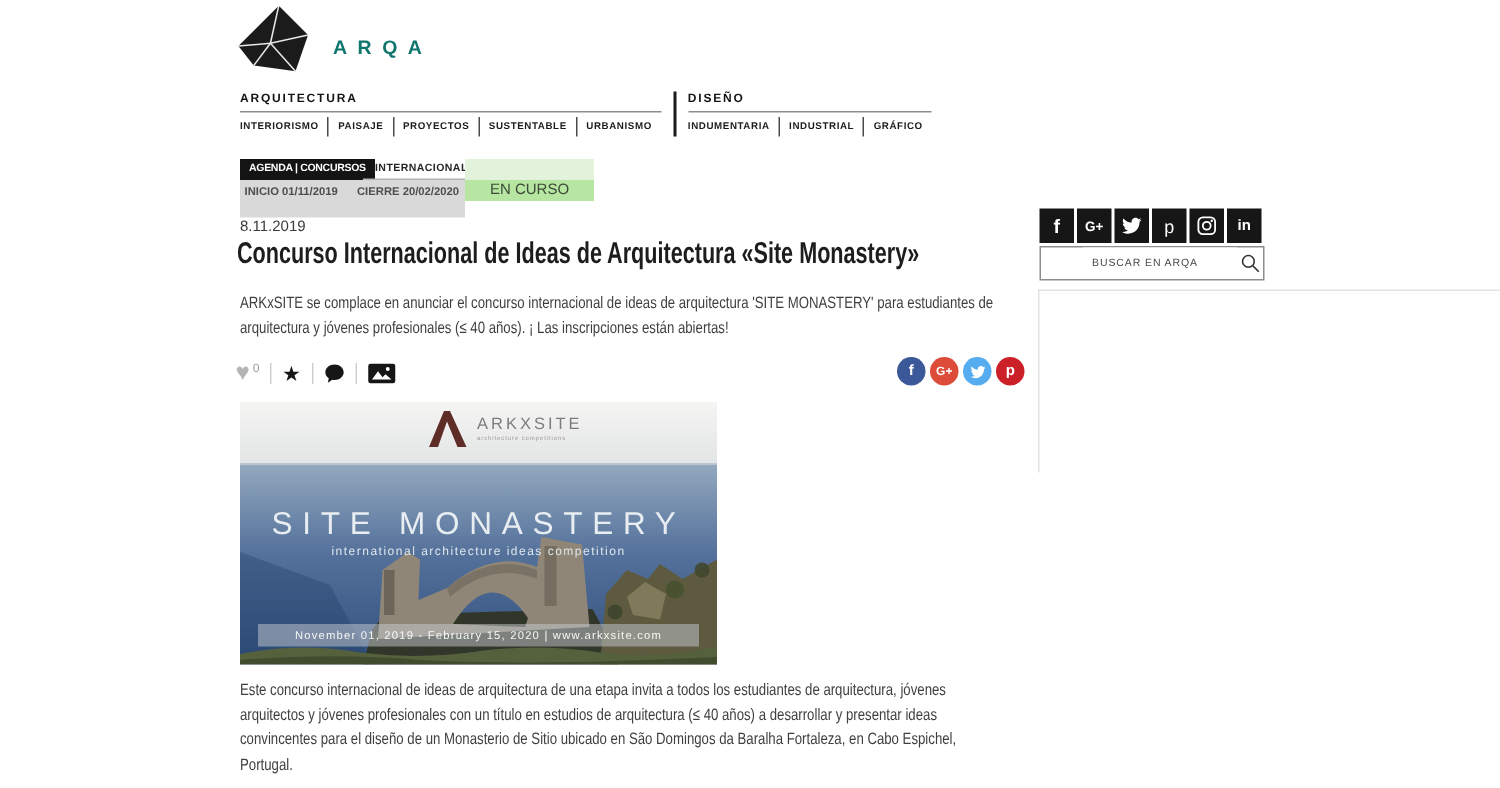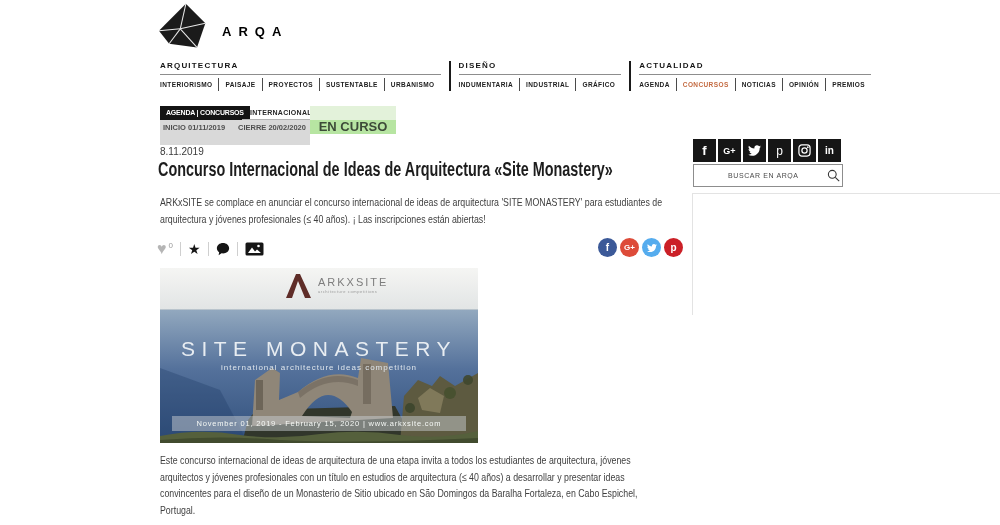--- a/index.html
+++ b/index.html
@@ -4,21 +4,21 @@
 <style>
   * { margin:0; padding:0; box-sizing:border-box; }
   html,body { background:#ffffff; }
   body { font-family:"Liberation Sans", sans-serif; }
   #page { position:relative; width:1000px; height:525px; background:#fff; overflow:hidden; }
 
   
   .logo-block { position:absolute; left:158px; top:3px; width:260px; height:48px; }
   .logo-mark { position:absolute; left:0; top:0; }
   .wordmark { position:absolute; left:64px; top:21px; font-size:13px; font-weight:bold;
-              letter-spacing:7px; color:#000000; }
+              letter-spacing:7px; color:#0f766e; }
 
   
   .main-nav { position:absolute; left:160px; top:61px; display:flex; align-items:stretch;justify-content:flex-end; }
   .nav-group + .nav-group { border-left:2px solid #1a1a1a; margin-left:8px; padding-left:8px; }
   .nav-title { font-size:8px; font-weight:bold; letter-spacing:1.2px; color:#141414;
                padding-bottom:4px; border-bottom:1px solid #8d8d8d; white-space:nowrap; cursor:pointer; }
   .nav-items { display:flex; margin-top:3px; }
   .nav-item { font-size:6.5px; font-weight:bold; letter-spacing:0.4px; color:#1c1c1c;
               padding:3px 6px; white-space:nowrap; text-decoration:none; cursor:pointer; }
   .nav-items .nav-item:first-child { padding-left:0; }
@@ -31,21 +31,21 @@
                 padding:3px 6px; white-space:nowrap; cursor:pointer; }
   .meta-category { position:absolute; left:242px; top:106px; height:14px; font-size:7px;
                    font-weight:bold; letter-spacing:0.3px; color:#262626; padding:3px 8px;
                    border-bottom:1px solid #b2b2b2; cursor:pointer; }
   .meta-pale-green { position:absolute; left:310px; top:106px; width:86px; height:14px; background:#e3f2da; }
   .info-gray { position:absolute; left:160px; top:120px; width:150px; height:25px; background:#d9d9d9; }
   .info-gray span { position:absolute; top:3px; font-size:7.5px; font-weight:bold; color:#4e4e4e; white-space:nowrap; }
   .info-inicio { left:3px; }
   .info-cierre { left:78px;text-align:center; }
   .info-green { position:absolute; left:310px; top:120px; width:86px; height:14px; background:#b7e5a2;
-                font-size:13px; font-weight:bold; color:#3c4a38; text-align:center; line-height:14px; }
+                font-size:10px; font-weight:normal; color:#3c4a38; text-align:center; line-height:14px; }
 
   
   .article-date { position:absolute; left:160px; top:146px; font-size:10px; color:#3b3b3b; }
   .article-title { position:absolute; left:158px; top:158px; font-size:20px; font-weight:bold;
                    color:#1d1d1d; white-space:nowrap; transform:scaleX(0.72); transform-origin:0 0; }
 
   
   .social-top { position:absolute; left:693px; top:139px; display:flex; gap:2px; }
   .social-sq { width:23px; height:23px; background:#161616; color:#fff; display:flex;
                align-items:center; justify-content:center; cursor:pointer; }
@@ -123,30 +123,20 @@
       </div>
     </div>
     <div class="nav-group">
       <div class="nav-title">DISEÑO</div>
       <div class="nav-items">
         <a class="nav-item">INDUMENTARIA</a>
         <a class="nav-item">INDUSTRIAL</a>
         <a class="nav-item">GRÁFICO</a>
       </div>
     </div>
-    <div class="nav-group">
-      <div class="nav-title">ACTUALIDAD</div>
-      <div class="nav-items">
-        <a class="nav-item">AGENDA</a>
-        <a class="nav-item active">CONCURSOS</a>
-        <a class="nav-item">NOTICIAS</a>
-        <a class="nav-item">OPINIÓN</a>
-        <a class="nav-item">PREMIOS</a>
-      </div>
-    </div>
   </nav>
 
   <div class="meta-badge">AGENDA | CONCURSOS</div>
   <div class="meta-category">INTERNACIONAL</div>
   <div class="meta-pale-green"></div>
   <div class="info-gray">
     <span class="info-inicio">INICIO 01/11/2019</span>
     <span class="info-cierre">CIERRE 20/02/2020</span>
   </div>
   <div class="info-green">EN CURSO</div>

